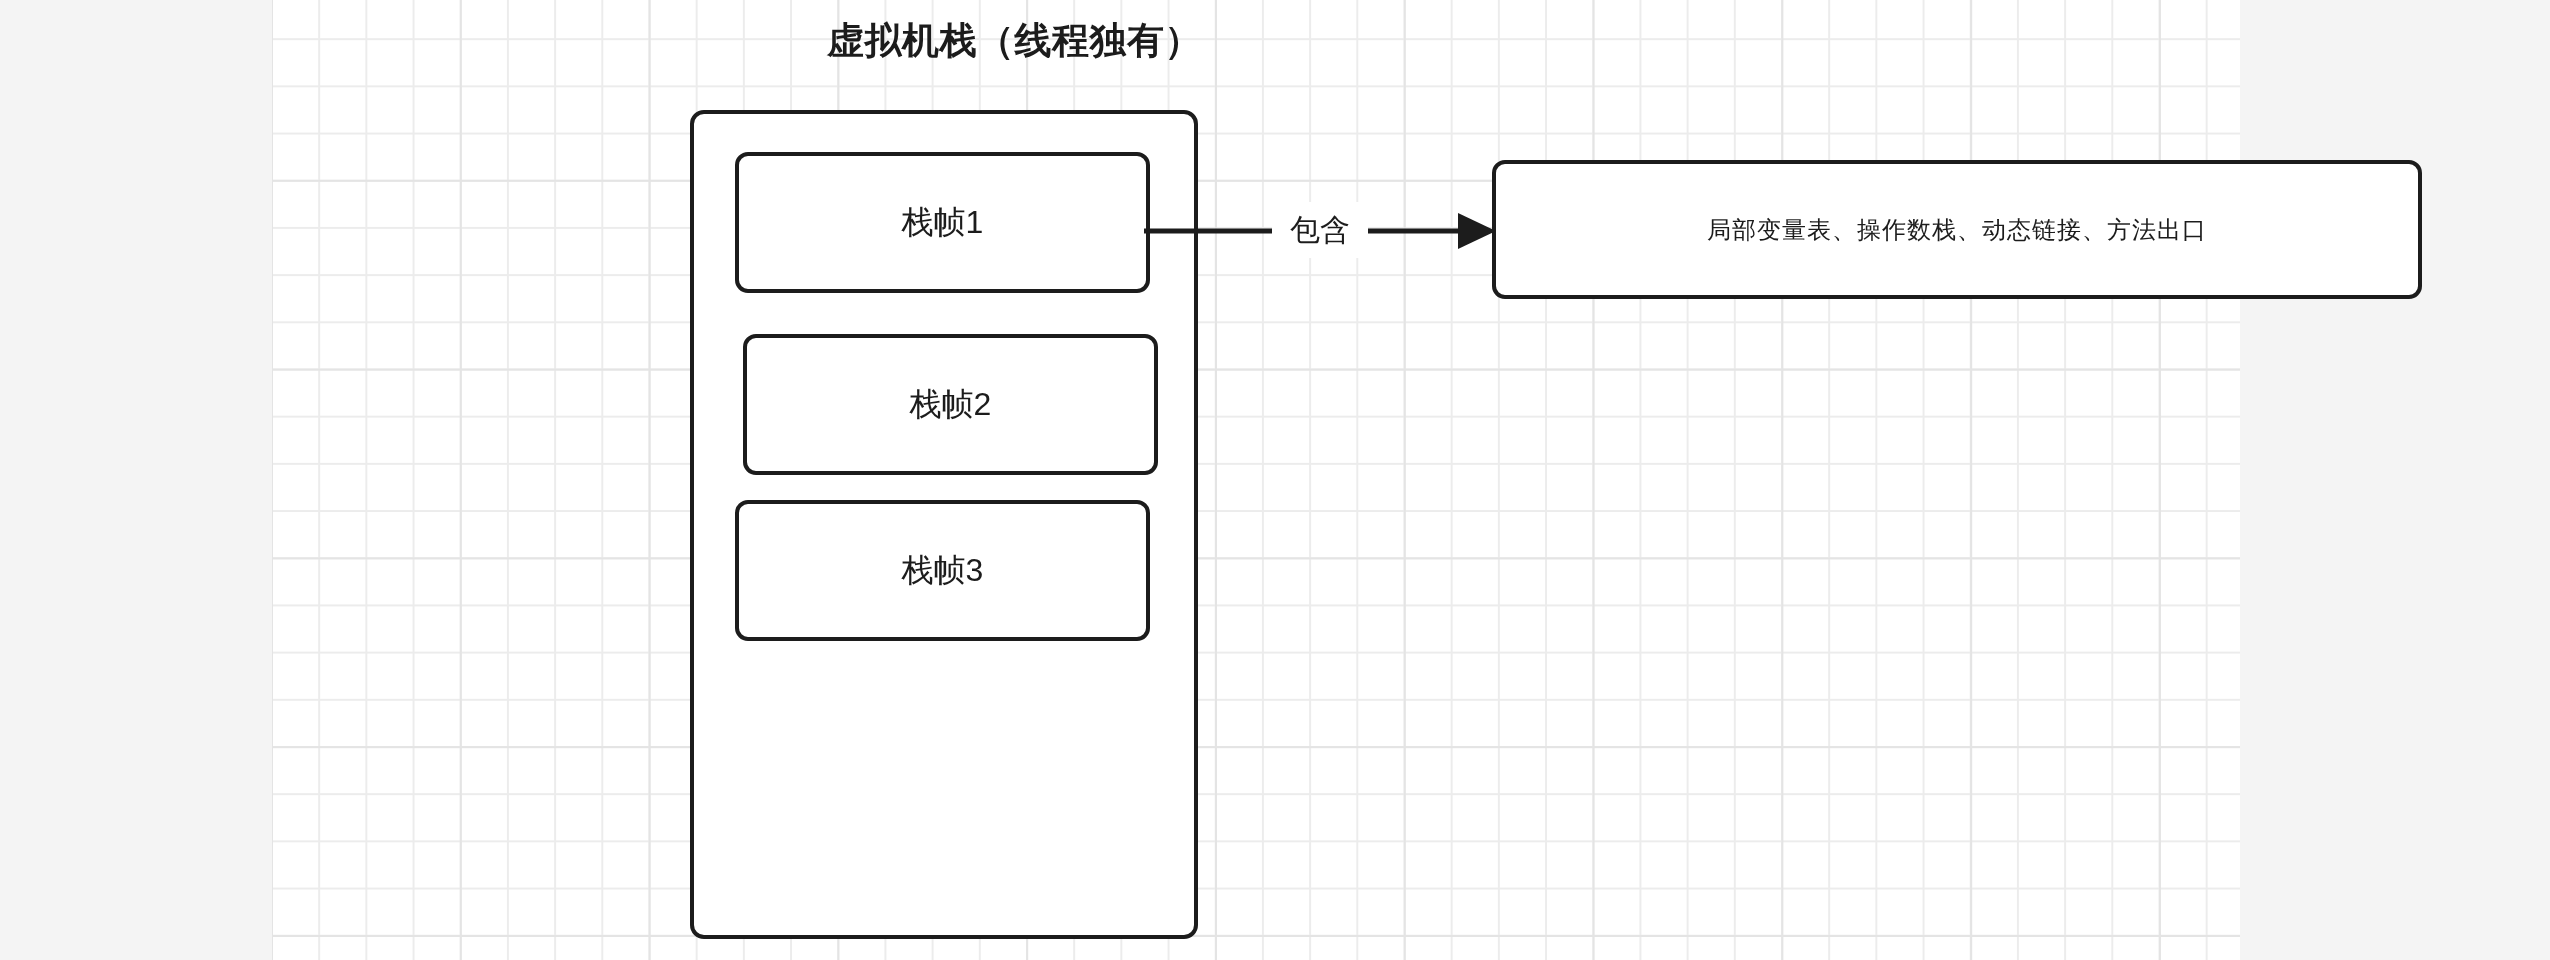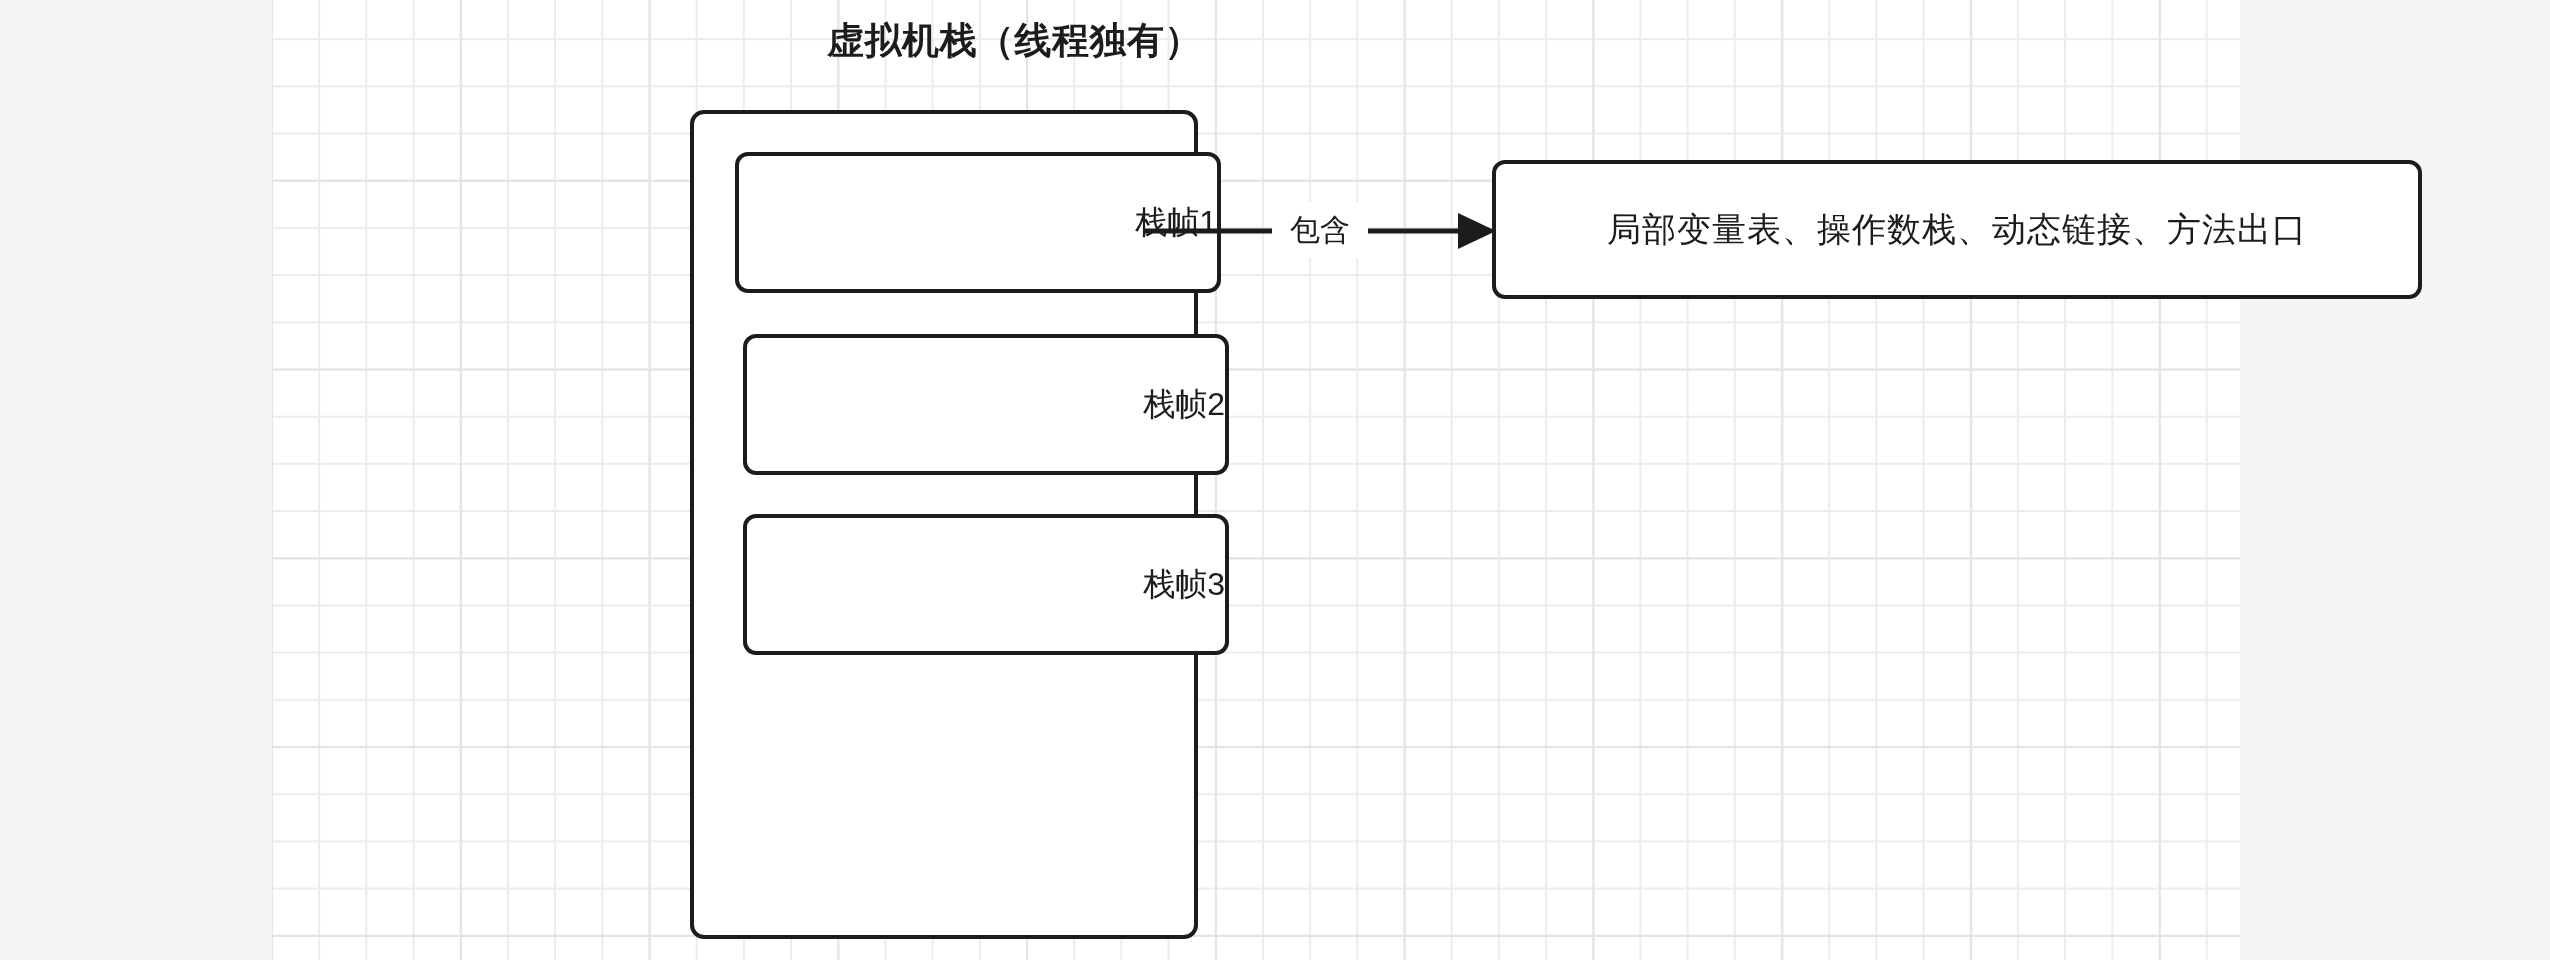--- a/index.html
+++ b/index.html
@@ -80,36 +80,35 @@
     left: 418px;
     top: 110px;
     width: 508px;
     height: 829px;
     border-radius: 14px;
     z-index: 2;
   }
 
   .frame-box {
     left: 463px;
-    width: 486px;
+    width: 415px;
     height: 141px;
     font-size: 32px;
     z-index: 4;
-    justify-content: flex-end;
   }
   #frame-box-1 { top: 152px; }
   #frame-box-2 { top: 334px; margin-left: 8px; }
-  #frame-box-3 { top: 514px; margin-left: 8px; }
+  #frame-box-3 { top: 500px; }
 
   #frame-detail-box {
     left: 1220px;
     top: 160px;
     width: 930px;
     height: 139px;
-    font-size: 34px;
+    font-size: 24px;
     letter-spacing: 1px;
     z-index: 4;
     padding: 0 18px;
   }
 
   
   #contains-connector {
     position: absolute;
     left: 872px;
     top: 206px;

